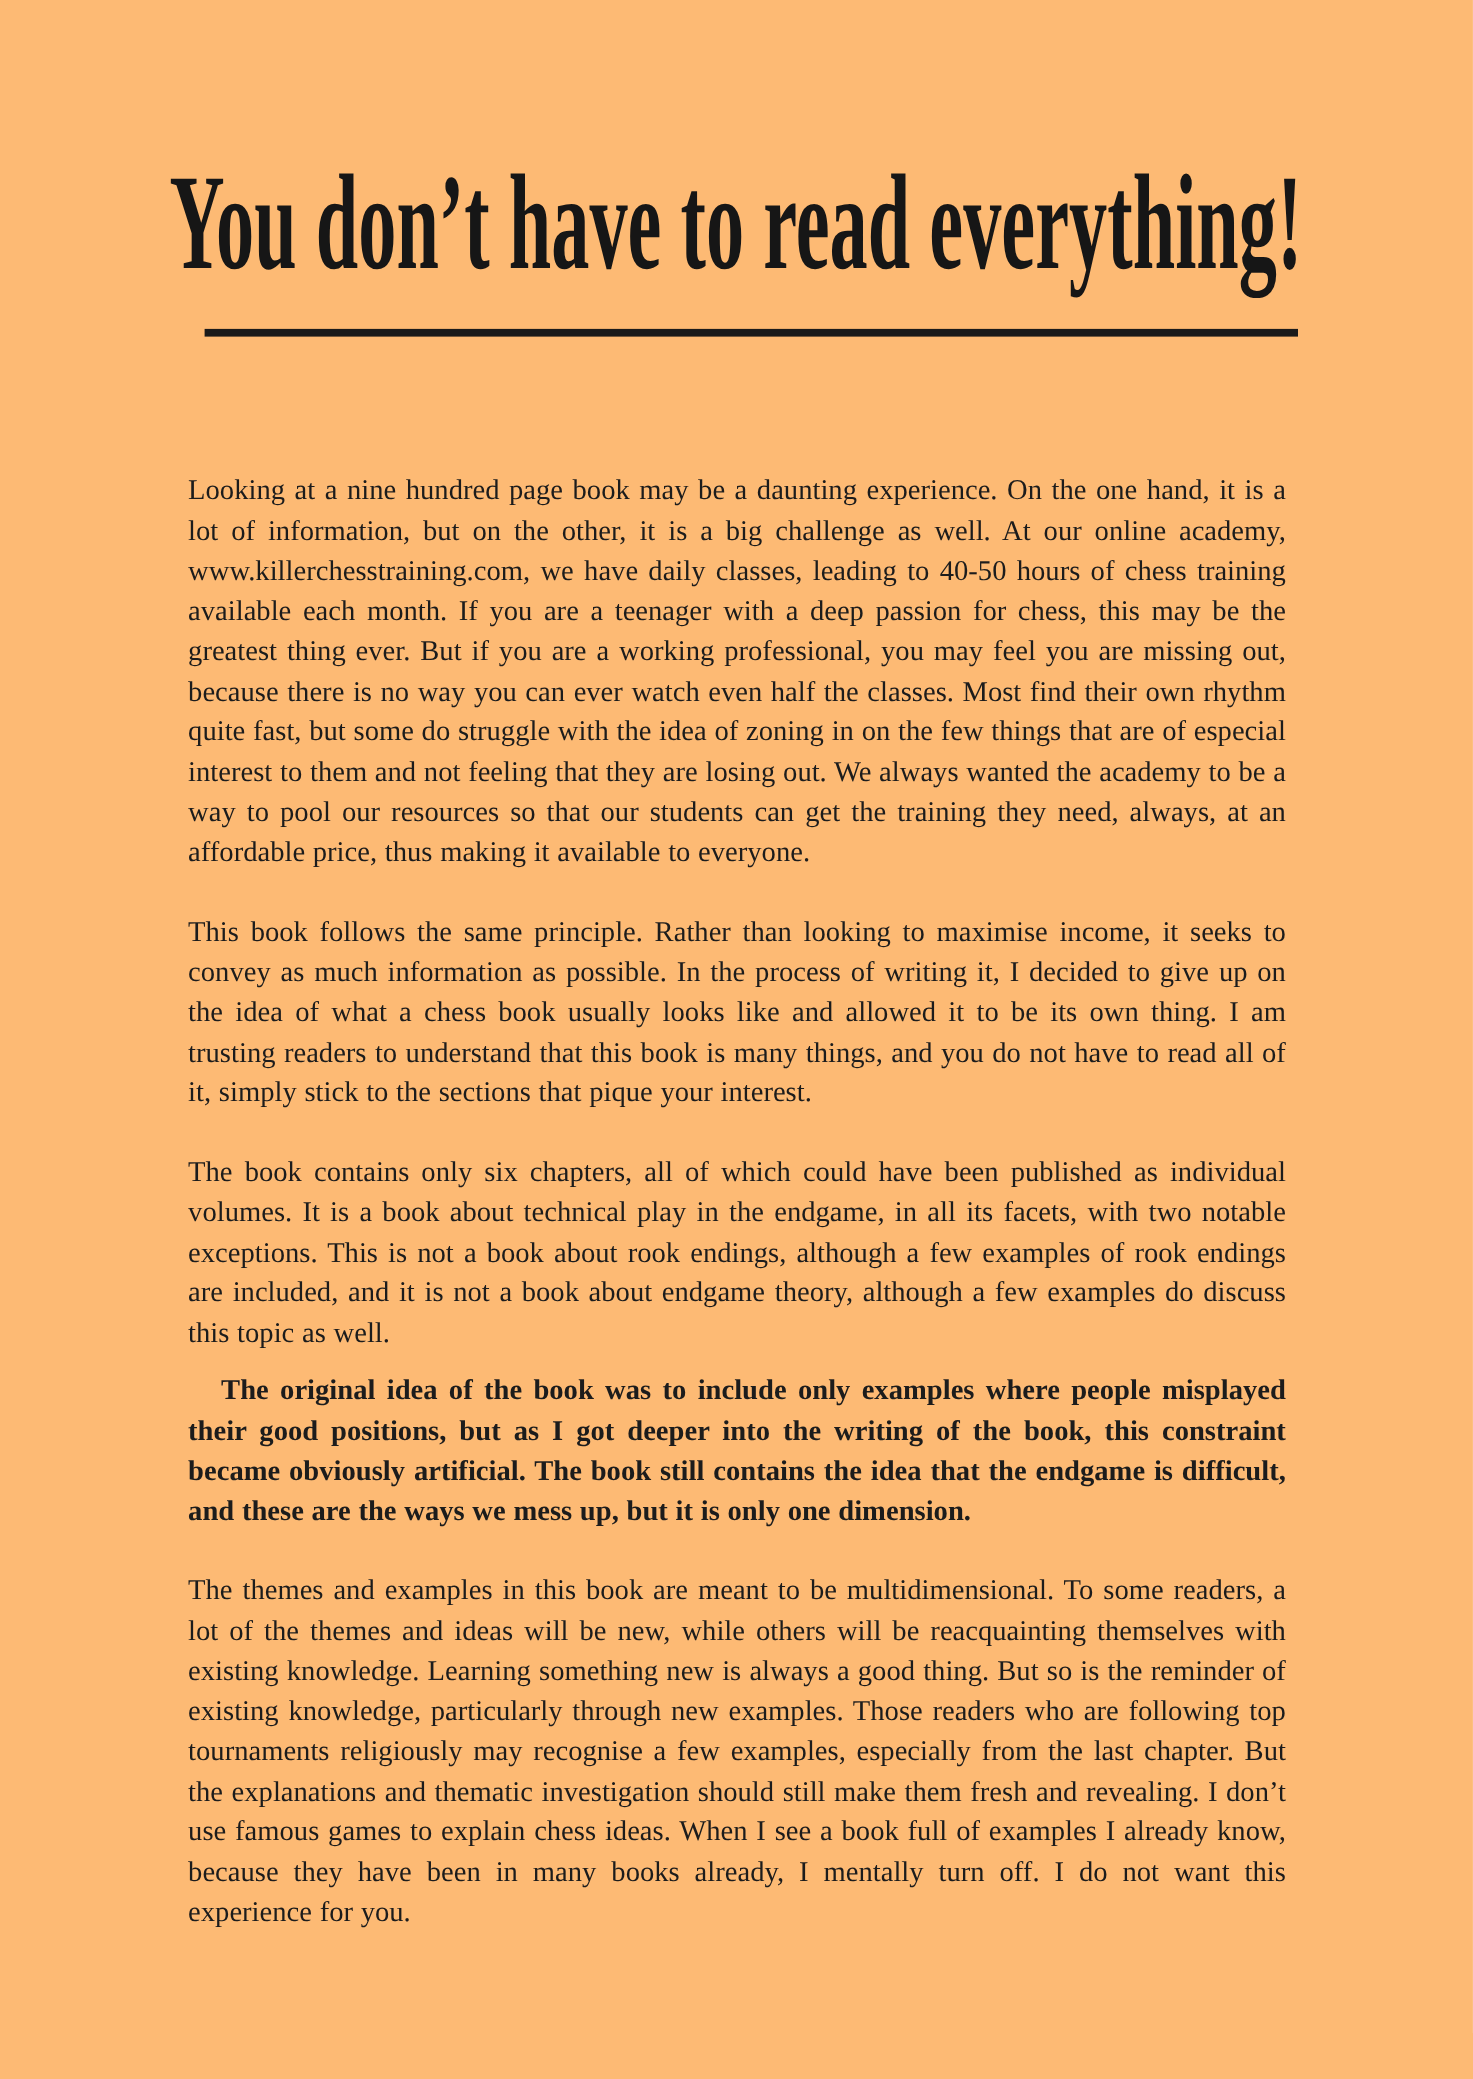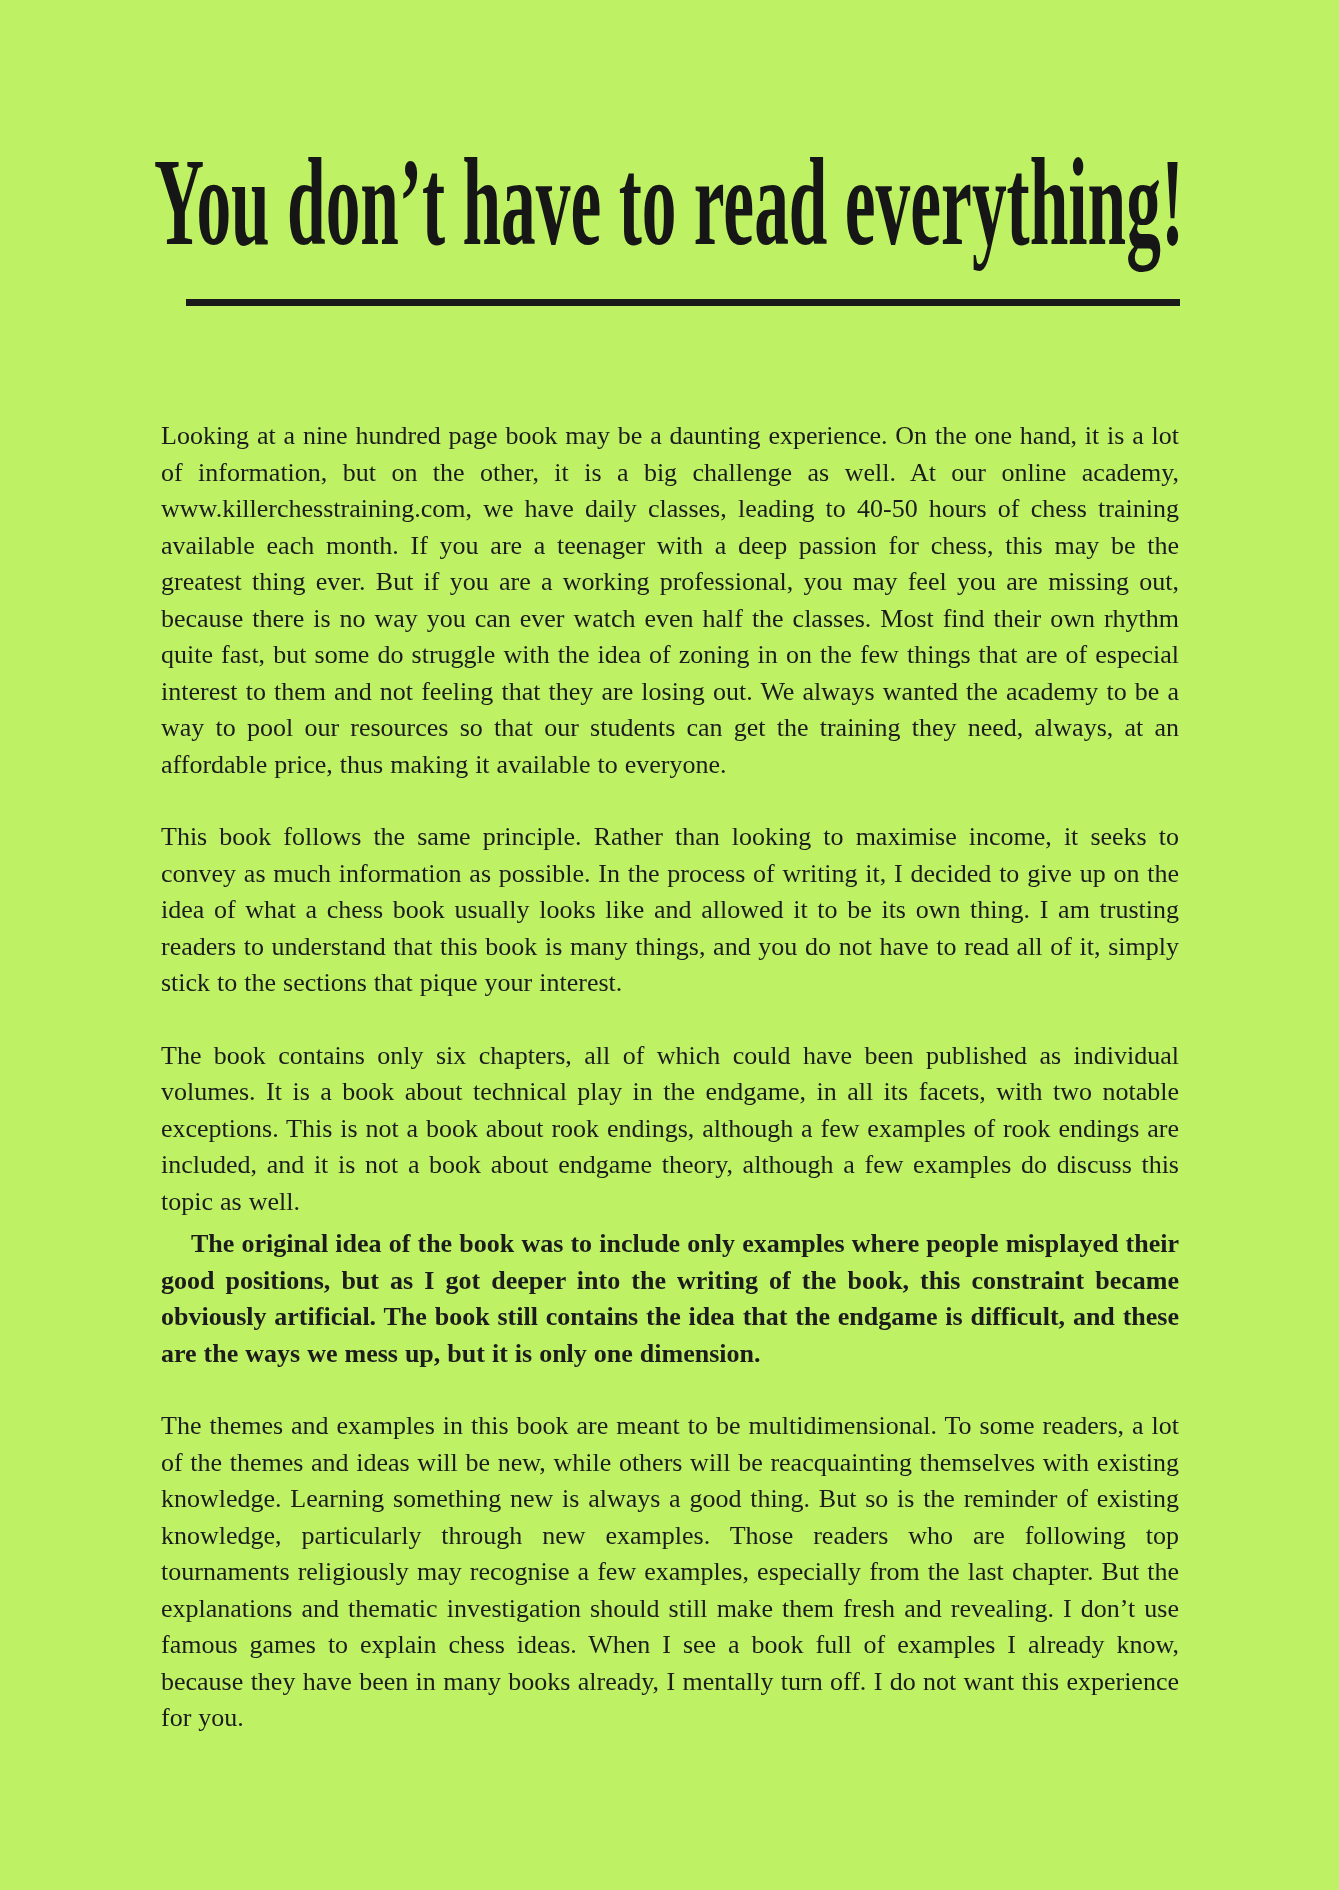--- a/index.html
+++ b/index.html
@@ -5,21 +5,21 @@
   html, body {
     margin: 0;
     padding: 0;
     background: #ffffff;
   }
   .page {
     position: relative;
     width: 1339px;
     height: 1890px;
     margin: 0 auto;
-    background: #bef264;
+    background: #fdba74;
     overflow: hidden;
     font-family: "Liberation Serif", serif;
   }
   .title-svg {
     position: absolute;
     left: 154px;
     top: 114px;
     width: 1030px;
     height: 190px;
   }
@@ -37,21 +37,21 @@
     height: 7px;
     background: #1a1a1a;
   }
   .body-text {
     position: absolute;
     left: 155px;
     top: 412px;
     width: 1030px;
   }
   .body-text p {
-    margin: 6px;
+    margin: 16px;
     font-size: 26px;
     line-height: 36.5px;
     color: #1c1c1c;
     text-align: justify;
     hyphens: none;
     word-spacing: 0.5px;
   }
   .body-text p + p {
     margin-top: 36px;
   }

